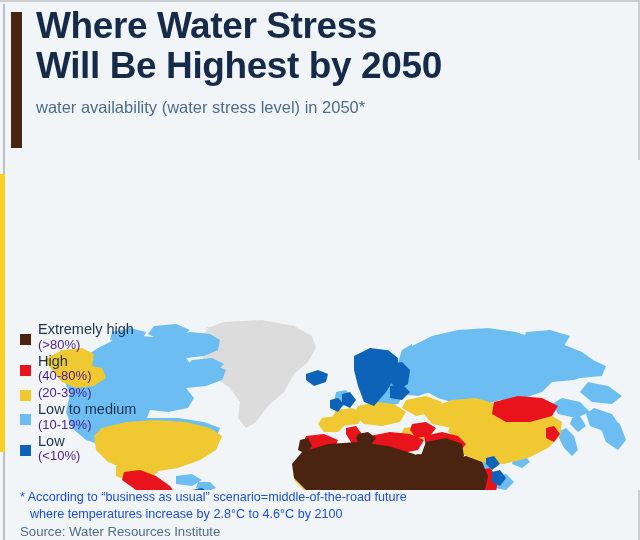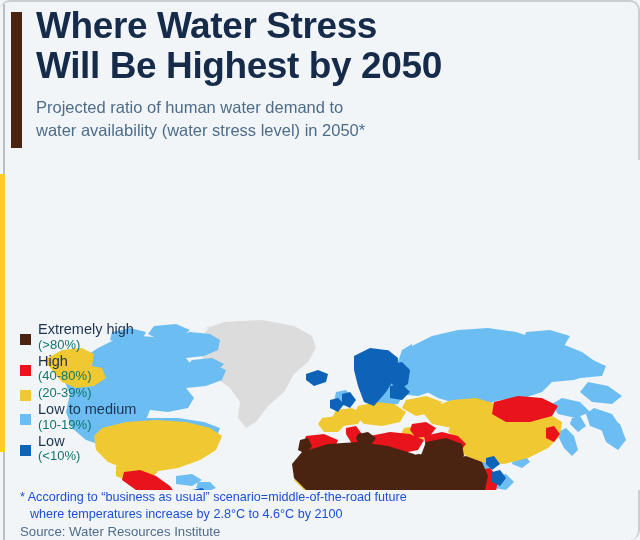--- a/index.html
+++ b/index.html
@@ -9,21 +9,20 @@
     font-family:"Liberation Sans", sans-serif;
     overflow:hidden;
     position:relative;
   }
   #page{
     position:absolute;inset:0;
     background:#f2f5f7;
     border-top:2px solid #c9ced2;
     border-right:2px solid #c9ced2;
     box-sizing:border-box;
-    border-radius:10px;
   }
   
   .rail-gray{
     position:absolute;left:3px;top:2px;width:2px;height:172px;
     background:#b9bfc4;
   }
   .rail-yellow{
     position:absolute;left:0px;top:172px;width:5px;height:278px;
     background:#fbcf24;
   }
@@ -63,21 +62,21 @@
     display:flex;align-items:center;margin-bottom:1px;
   }
   .swatch{
     width:11px;height:11px;flex:0 0 11px;margin-top:4px;margin-right:7px;
   }
   .leg-text{line-height:1.0;}
   .leg-label{
     font-size:14.5px;color:#1d3css;color:#1d3350;display:block;
   }
   .leg-range{
-    font-size:13px;color:#0f766e;display:block;margin-top:1px;margin-bottom:2px;
+    font-size:13px;color:#4c1d95;display:block;margin-top:1px;margin-bottom:2px;
   }
   
   .footnote{
     position:absolute;left:20px;top:487px;width:520px;
     font-size:12.6px;line-height:1.38;color:#1d4ed8;
   }
   .footnote .fn2{display:block;padding-left:10px;}
   .source{
     position:absolute;left:20px;top:522px;
     font-size:13.2px;color:#4d6c8a;
@@ -93,21 +92,20 @@
   <div class="rail-gray-low"></div>
 
   <div class="title-bar"></div>
 
   <div class="title">
     <span>Where Water Stress</span>
     <span class="l2">Will Be Highest by 2050</span>
   </div>
 
   <div class="subtitle">
-    <span>Projected ratio of human water demand to</span>
     <span class="l2">water availability (water stress level) in 2050*</span>
   </div>
 
   <div class="map-wrap">
     <svg viewBox="0 0 634 330" xmlns="http://www.w3.org/2000/svg" shape-rendering="geometricPrecision">
       <g>
         <rect x="0" y="0" width="634" height="330" fill="#f2f5f7"></rect>
       </g>
 
       <g>

